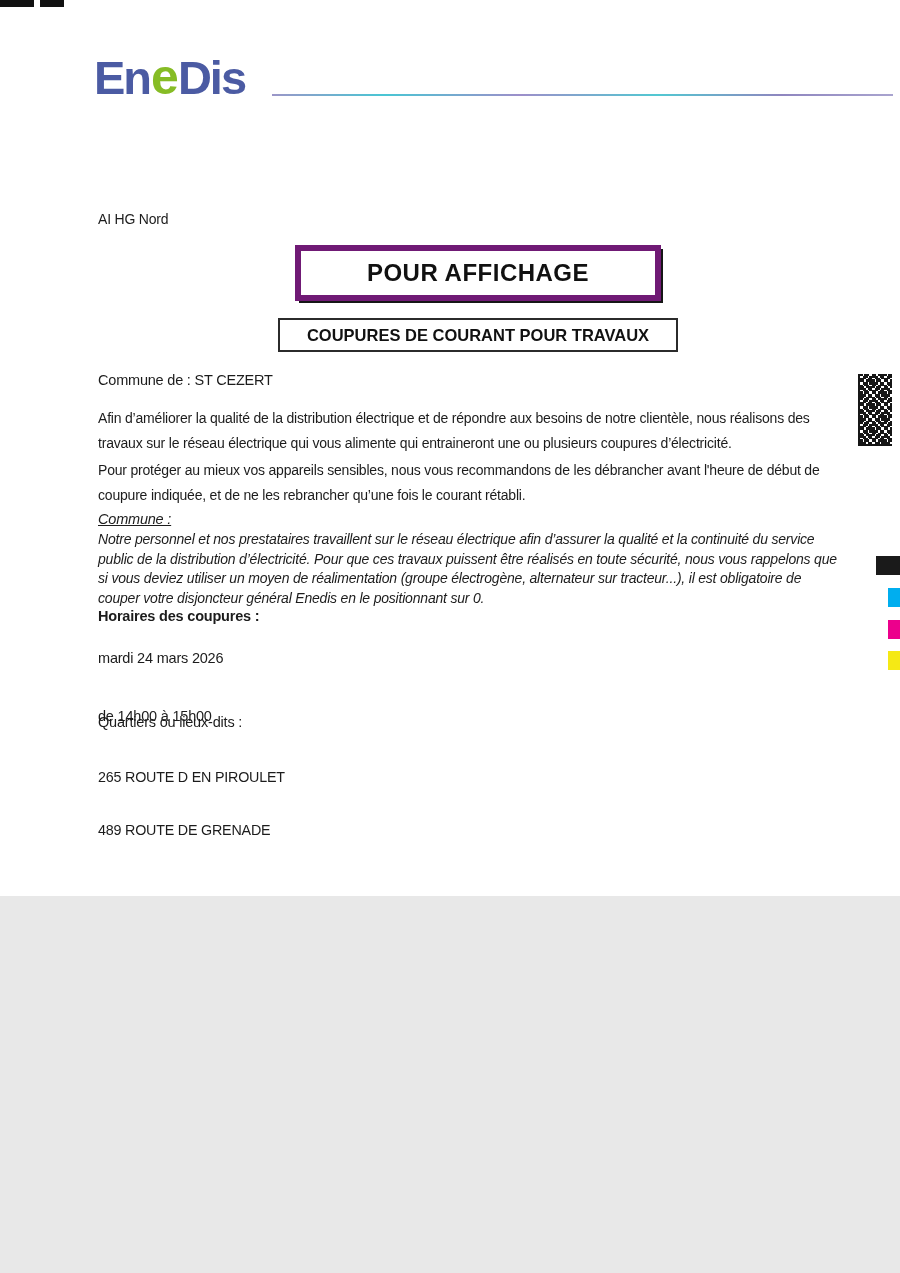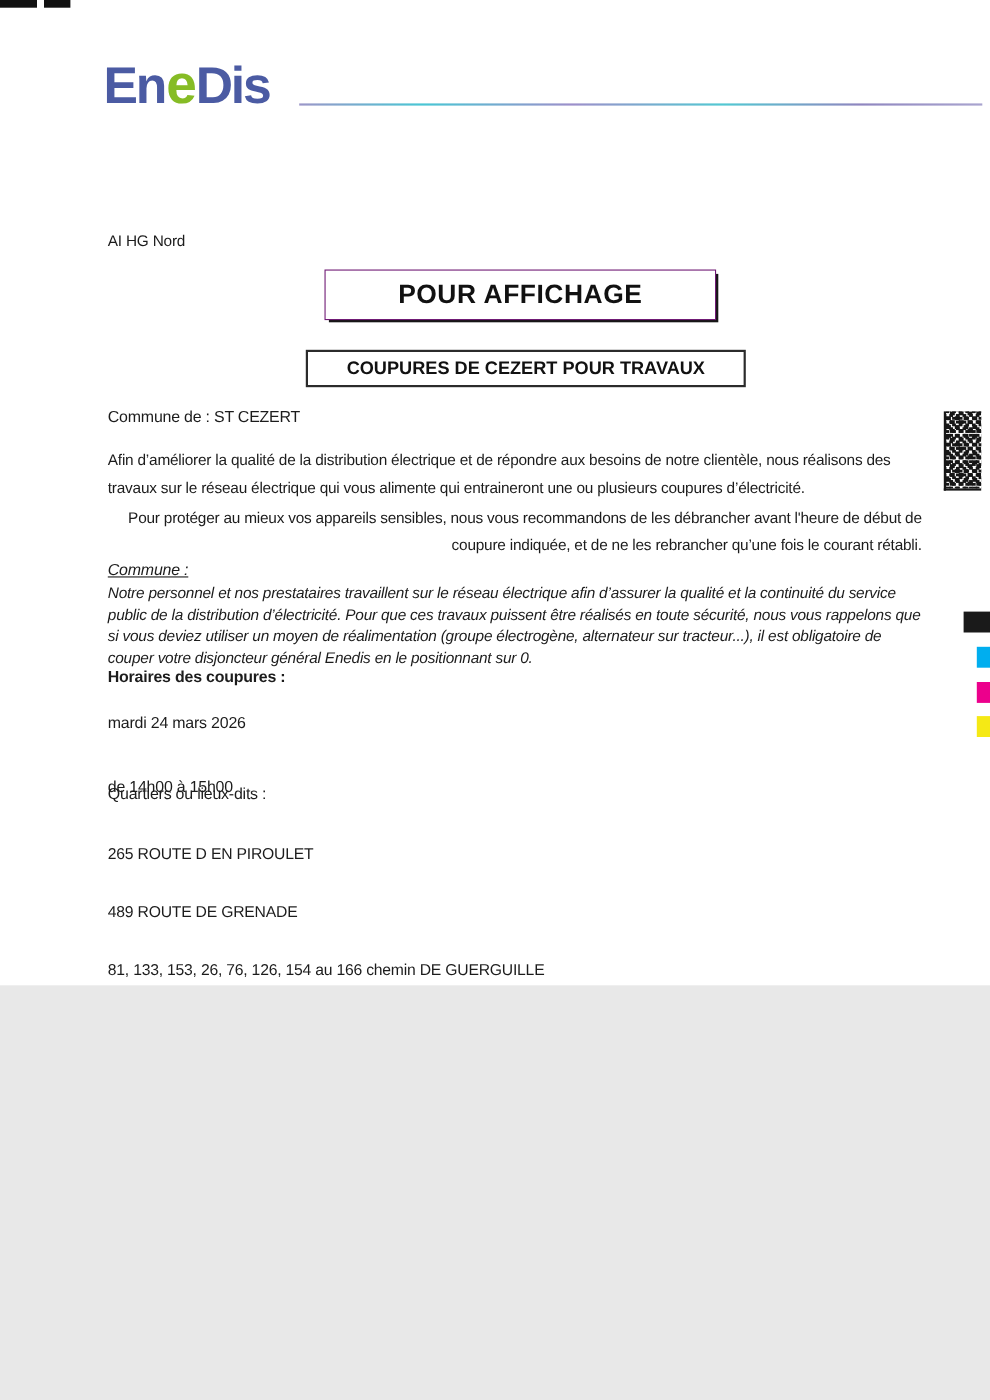--- a/index.html
+++ b/index.html
@@ -32,36 +32,36 @@
   .logo .p3{font-size:47px;color:#4b5ba3;}
   .logo-rule{
     position:absolute;left:272px;top:94px;width:621px;height:2px;
     background:linear-gradient(90deg,#9c96c8 0%,#49c6d4 18%,#9d8fca 40%,#52c8d2 62%,#8f86bf 82%,#a9a4cf 100%);
   }
   
   .region{position:absolute;left:98px;top:211px;font-size:14.5px;}
   
   .banner-main{
     position:absolute;left:295px;top:245px;width:354px;height:44px;
-    border:1px solid #701a75;
+    border:6px solid #701a75;
     box-shadow:3px 3px 0 -1px #161616;
     display:flex;align-items:center;justify-content:center;
     font-size:24px;font-weight:bold;letter-spacing:0.5px;color:#111;
   }
   .banner-sub{
     position:absolute;left:278px;top:318px;width:396px;height:30px;
     border:2px solid #2b2b2b;
     display:flex;align-items:center;justify-content:center;
     font-size:16.5px;font-weight:bold;color:#111;
   }
   
   .txt{position:absolute;left:98px;width:740px;font-size:14px;letter-spacing:-0.2px;}
   .commune{top:372px;font-size:14.5px;}
   .para1{top:406px;line-height:25px;}
-  .para2{top:458px;line-height:25px;text-align:right;}
+  .para2{top:458px;line-height:25px;}
   .rappel-label{top:511px;font-style:italic;text-decoration:underline;font-size:14.5px;}
   .rappel-text{top:530px;font-style:italic;line-height:19.5px;font-size:14px;}
   .horaires{top:608px;font-weight:bold;font-size:14.5px;}
   .date-line{top:650px;font-size:14.5px;}
   .time-line{top:708px;font-size:14.5px;}
   .quartiers{top:714px;font-size:14.5px;}
   .addresses{top:736px;}
   .addresses div{line-height:21.7px;font-size:14.3px;margin-top:31px;}
   .pagenum{position:absolute;left:794px;top:1200px;font-size:14px;}
   
@@ -99,21 +99,21 @@
   </div>
   <div class="logo-rule"></div>
 
   <div class="region txt">AI HG Nord</div>
 
   <div class="banner-main">
     <span>POUR AFFICHAGE</span>
   </div>
 
   <div class="banner-sub">
-    <span>COUPURES DE CEZERT POUR TRAVAUX</span>
+    <span>COUPURES DE COURANT POUR TRAVAUX</span>
   </div>
 
   <div class="txt commune">Commune de : ST CEZERT</div>
 
   <div class="txt para1">Afin d’améliorer la qualité de la distribution électrique et de répondre aux besoins de notre clientèle, nous réalisons des travaux sur le réseau électrique qui vous alimente qui entraineront une ou plusieurs coupures d’électricité.</div>
 
   <div class="txt para2">Pour protéger au mieux vos appareils sensibles, nous vous recommandons de les débrancher avant l'heure de début de coupure indiquée, et de ne les rebrancher qu’une fois le courant rétabli.</div>
 
   <div class="txt rappel-label">Commune :</div>
 
@@ -122,21 +122,20 @@
   <div class="txt horaires">Horaires des coupures :</div>
 
   <div class="txt date-line">mardi 24 mars 2026</div>
   <div class="txt time-line">de 14h00 à 15h00</div>
 
   <div class="txt quartiers">Quartiers ou lieux-dits :</div>
 
   <div class="txt addresses">
     <div>265 ROUTE D EN PIROULET</div>
     <div>489 ROUTE DE GRENADE</div>
-    <div>81, 133, 153, 26, 76, 126, 154 au 166 chemin DE GUERGUILLE</div>
   </div>
 
   <div class="pagenum">3/3</div>
 
   <div class="print-code">497588   4257 1906   2/ 2   5</div>
 
   <div class="barcode"></div>
 
   <div class="swatch sw-black"></div>
   <div class="swatch sw-cyan"></div>

